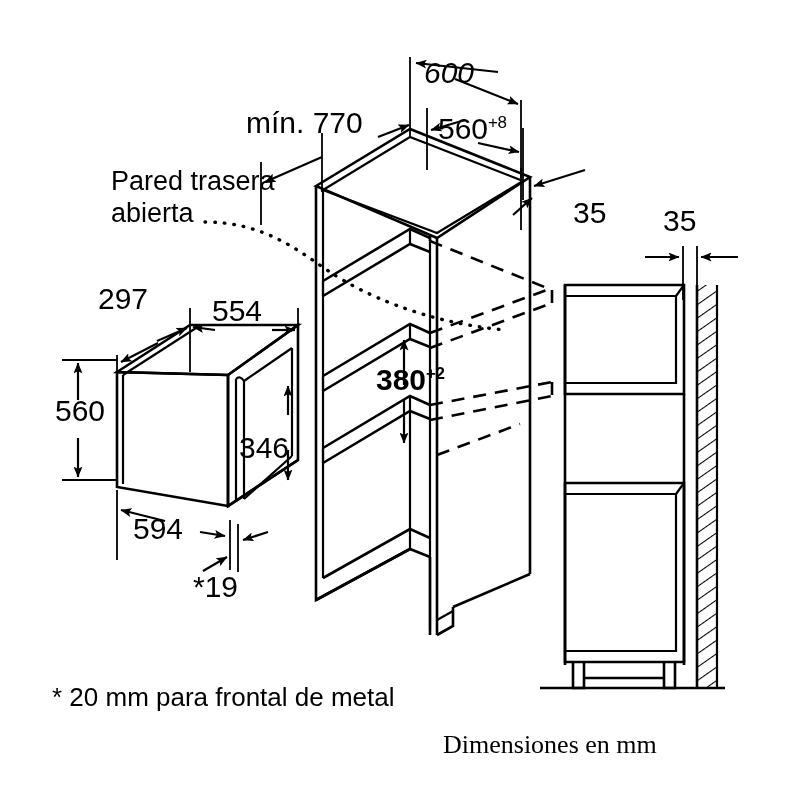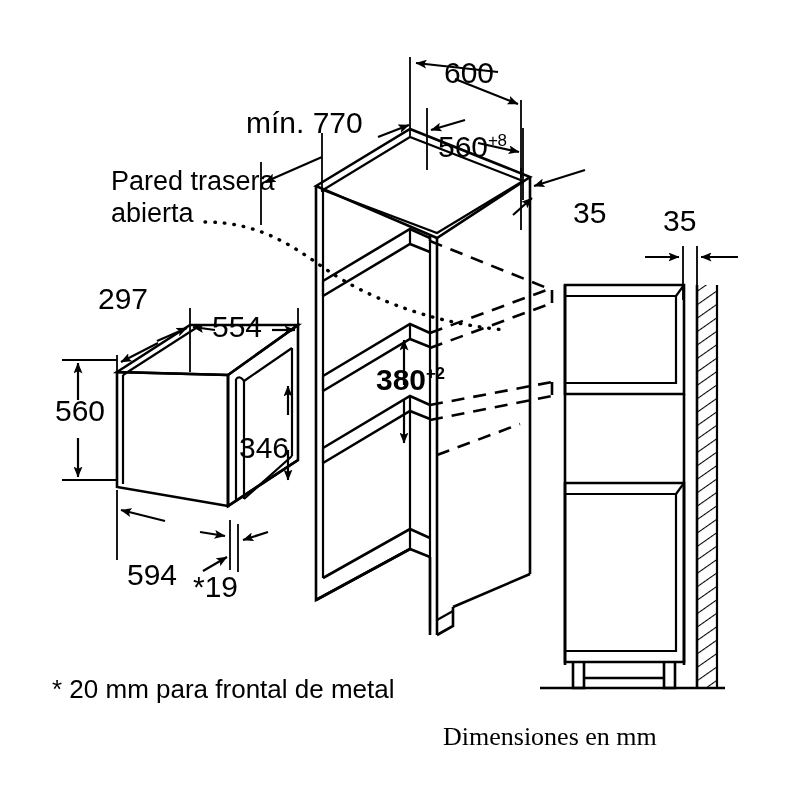--- a/index.html
+++ b/index.html
@@ -34,20 +34,21 @@
     font-size:27px;
     white-space:nowrap;
     line-height:1.18;
     margin-left:33px;
   }
   .note2{
     position:absolute;
     font-family:"Liberation Sans", sans-serif;
     font-size:26px;
     white-space:nowrap;
+    margin-top:8px;
   }
 </style>
 </head>
 <body>
 
 <div id="stage">
 
   <svg id="drawing" viewBox="0 0 800 800">
     <defs>
       <marker id="ah" markerWidth="11" markerHeight="9" refX="10.5" refY="4.5" orient="auto" markerUnits="userSpaceOnUse">
@@ -214,41 +215,41 @@
       <line class="ln solid" x1="697" y1="285" x2="697" y2="688"></line>
       <line class="ln thin" x1="717" y1="285" x2="717" y2="688"></line>
     </g>
   </svg>
 
   <div class="note" style="left:78px;top:166px;">
     <div>Pared trasera</div>
     <div>abierta</div>
   </div>
 
-  <div class="dimtxt sz30" style="left:444px;top:58px;">600</div>
+  <div class="dimtxt sz30" style="left:424px;top:58px;font-style:italic;">600</div>
 
   <div class="dimtxt sz30" style="left:246px;top:108px;">mín. 770</div>
 
-  <div class="dimtxt sz30" style="left:438px;top:114px;margin-top:18px;"><span>560</span><span class="sup">+8</span></div>
+  <div class="dimtxt sz30" style="left:438px;top:114px;"><span>560</span><span class="sup">+8</span></div>
 
   <div class="dimtxt sz30" style="left:573px;top:198px;">35</div>
 
   <div class="dimtxt sz30" style="left:663px;top:206px;">35</div>
 
   <div class="dimtxt sz30" style="left:376px;top:365px;font-weight:bold;"><span>380</span><span class="sup">+2</span></div>
 
   <div class="dimtxt sz30" style="left:98px;top:284px;">297</div>
 
-  <div class="dimtxt sz30" style="left:212px;top:312px;">554</div>
+  <div class="dimtxt sz30" style="left:212px;top:296px;">554</div>
 
   <div class="dimtxt sz30" style="left:55px;top:396px;">560</div>
 
   <div class="dimtxt sz30" style="left:239px;top:413px;margin-top:20px;">346</div>
 
-  <div class="dimtxt sz30" style="left:127px;top:514px;margin-top:46px;">594</div>
+  <div class="dimtxt sz30" style="left:133px;top:514px;">594</div>
 
   <div class="dimtxt sz30" style="left:193px;top:572px;">*19</div>
 
   <div class="note2" style="left:52px;top:674px;">* 20 mm para frontal de metal</div>
 
   <div class="note2" style="left:443px;top:722px;font-family:Liberation Serif, serif;">Dimensiones en mm</div>
 
 </div>
 
 </body></html>

